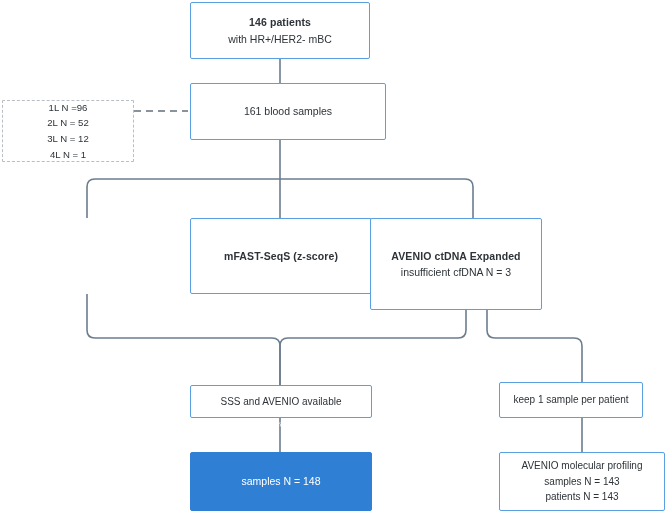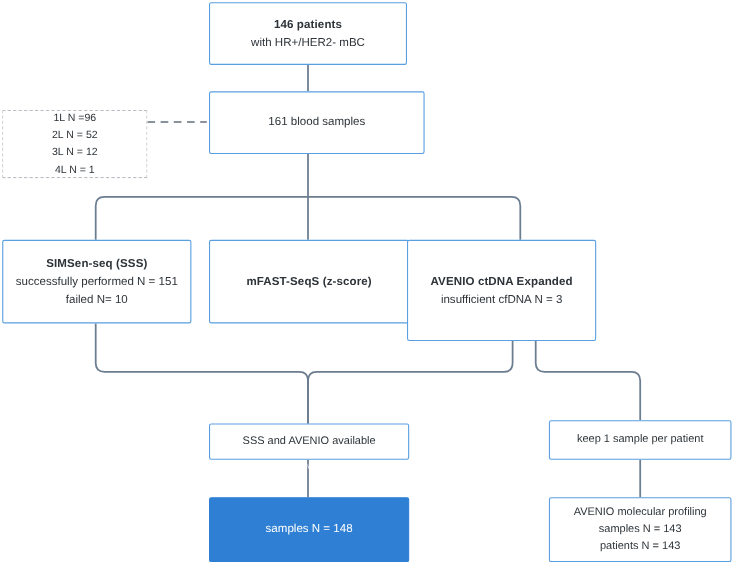--- a/index.html
+++ b/index.html
@@ -108,46 +108,41 @@
     <span class="ln">1L N =96</span>
     <span class="ln">2L N = 52</span>
     <span class="ln">3L N = 12</span>
     <span class="ln">4L N = 1</span>
   </div>
 
   <div class="node" style="left:190px; top:83px; width:196px; height:57px;">
     <span class="ln">161 blood samples</span>
   </div>
 
-  <div class="node" style="left:2px; top:218px; width:172px; height:76px;">
-    <span class="ttl">SIMSen-seq (SSS)</span>
-    <span class="ln">successfully performed N = 151</span>
-    <span class="ln">failed N= 10</span>
-  </div>
 
   <div class="node" style="left:190px; top:218px; width:182px; height:76px;">
     <span class="ttl">mFAST-SeqS  (z-score)</span>
   </div>
 
   <div class="node" style="left:370px; top:218px; width:172px; height:92px;">
     <span class="ttl">AVENIO ctDNA Expanded</span>
     <span class="ln">insufficient cfDNA  N = 3</span>
   </div>
 
   <div class="node small" style="left:190px; top:385px; width:182px; height:33px;">
     <span class="ln">SSS and AVENIO available</span>
   </div>
 
   <div class="node accent" style="left:190px; top:452px; width:182px; height:59px;">
     <span class="ttl">Head-to-Head Analysis</span>
     <span class="ln">samples N = 148</span>
     <span class="ln">patients N = 136</span>
   </div>
 
-  <div class="node small" style="left:499px; top:382px; width:166px; height:36px;">
+  <div class="node small" style="left:499px; top:382px; width:144px; height:36px;">
     <span class="ln">keep 1 sample per patient</span>
   </div>
 
   <div class="node small" style="left:499px; top:452px; width:166px; height:59px;">
     <span class="ln">AVENIO molecular profiling</span>
     <span class="ln">samples N = 143</span>
     <span class="ln">patients N = 143</span>
   </div>
 
 </div>

